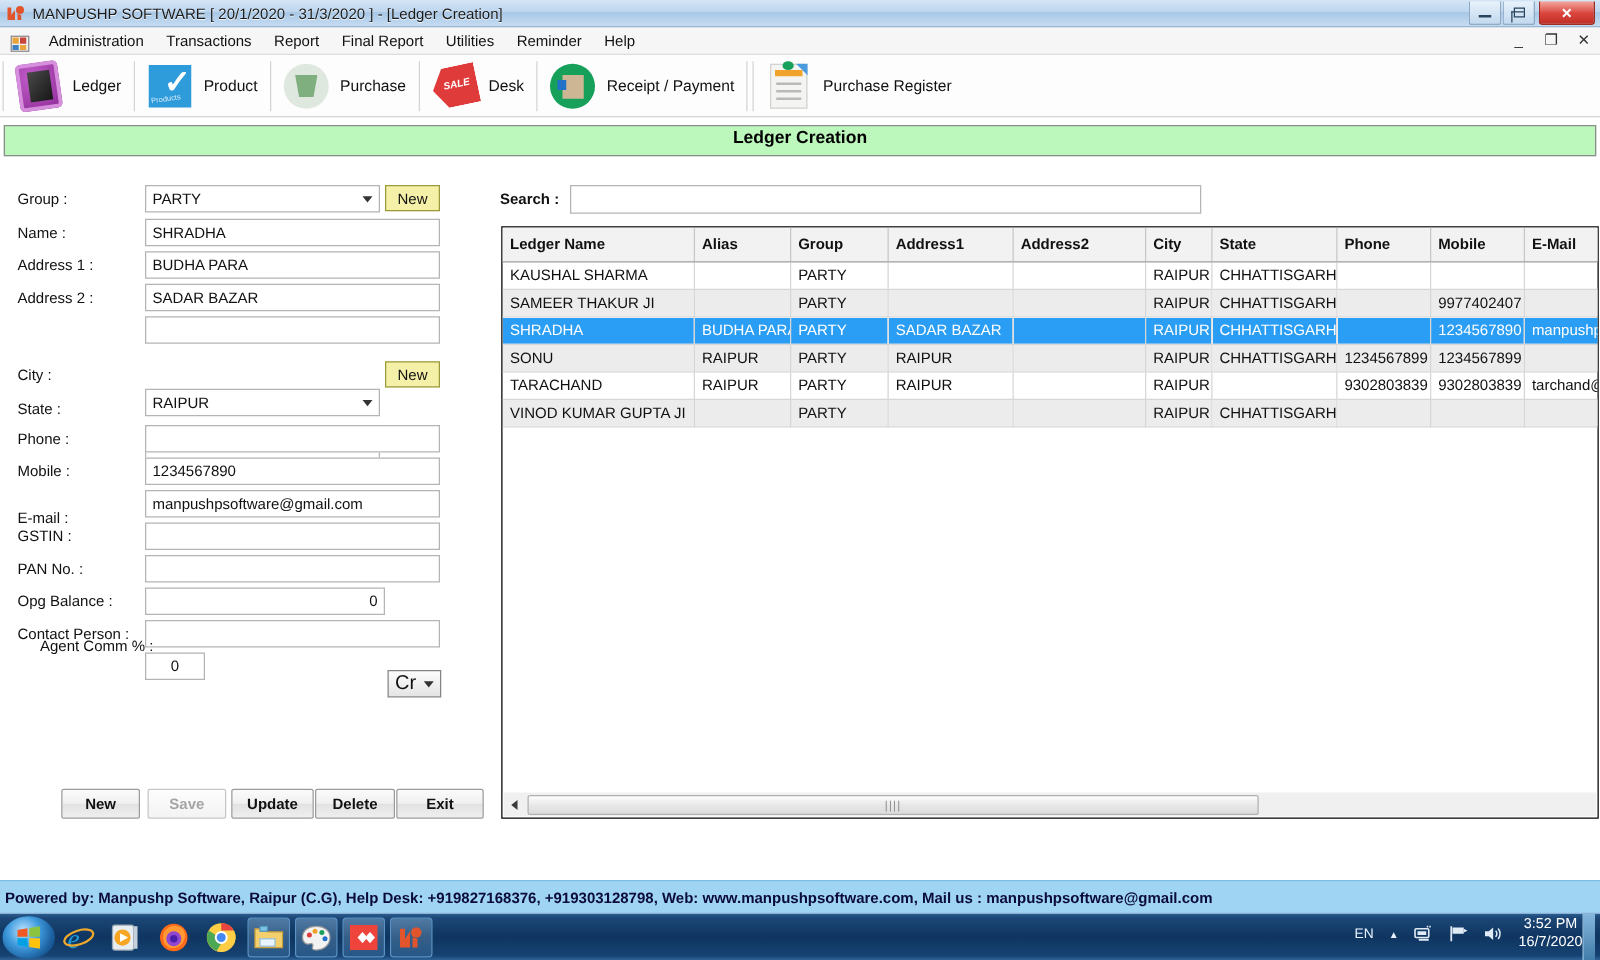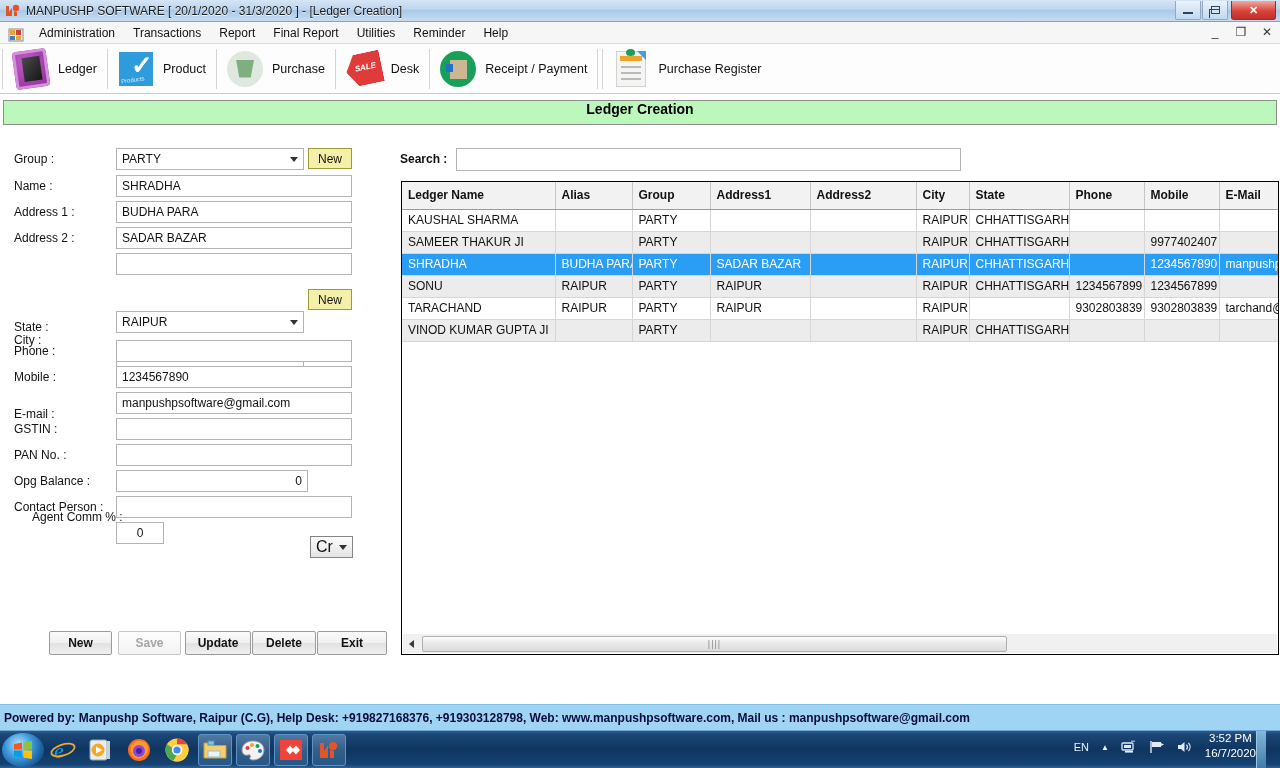--- a/index.html
+++ b/index.html
@@ -186,21 +186,21 @@
     border-top:1px solid #6fa8d8;
     display:flex; align-items:center;
   }
   #startorb {
     width:42px; height:34px; margin-left:2px; border-radius:50%;
     background:radial-gradient(circle at 40% 35%, #bfe4ff 0%, #3f9bdd 38%, #1b5f9e 70%, #0b3a68 100%);
     display:flex; align-items:center; justify-content:center; position:relative;
   }
   .tbicon { width:34px; height:32px; margin:0 2px; display:flex; align-items:center; justify-content:center; position:relative; }
   .tbicon.pinned { border:1px solid #5c93c4; border-radius:3px; background:linear-gradient(to bottom, rgba(180,220,250,0.35), rgba(90,150,200,0.25)); }
-  #tray { position:absolute; right:14px; top:0; height:32px; display:flex; }
+  #tray { position:absolute; right:4px; top:0; height:32px; display:flex; align-items:center; }
   #tray .tr-item { margin:0 6px; color:#e6f2ff; font-size:11px; display:flex; align-items:center; }
   #clock { text-align:center; color:#fff; font-size:11.5px; line-height:15px; margin-right:10px; margin-left:6px; }
   #showdesk { width:10px; height:38px; background:linear-gradient(to bottom,#86b7dd,#3f7aa8); border-left:1px solid #9cc8e8; position:absolute; right:0; top:0; }
 </style>
 </head>
 <body>
 
 <div id="titlebar">
   <div class="tb-icon">
     <svg width="18" height="16" viewBox="0 0 18 16">
@@ -318,21 +318,21 @@
   <div class="fctl tbox" style="top:43px; width:236px;">SHRADHA</div>
 
   <div class="flabel" style="top:73px;">Address 1 :</div>
   <div class="fctl tbox" style="top:69px; width:236px;">BUDHA PARA</div>
 
   <div class="flabel" style="top:99px;">Address 2 :</div>
   <div class="fctl tbox" style="top:95px; width:236px;">SADAR BAZAR</div>
 
   <div class="fctl tbox" style="top:121px; width:236px;"></div>
 
-  <div class="flabel" style="top:161px;margin-top:40px;">City :</div>
+  <div class="flabel" style="top:161px;">City :</div>
   <div class="fctl combo" style="top:157px; width:188px;">
     <span>RAIPUR</span>
     <i class="arr"></i>
   </div>
   <div class="fctl newbtn" style="left:308px; top:157px;">New</div>
 
   <div class="flabel" style="top:188px;">State :</div>
   <div class="fctl combo" style="top:184px; width:188px;">
     <span>CHHATTISGARH</span>
     <i class="arr"></i>

